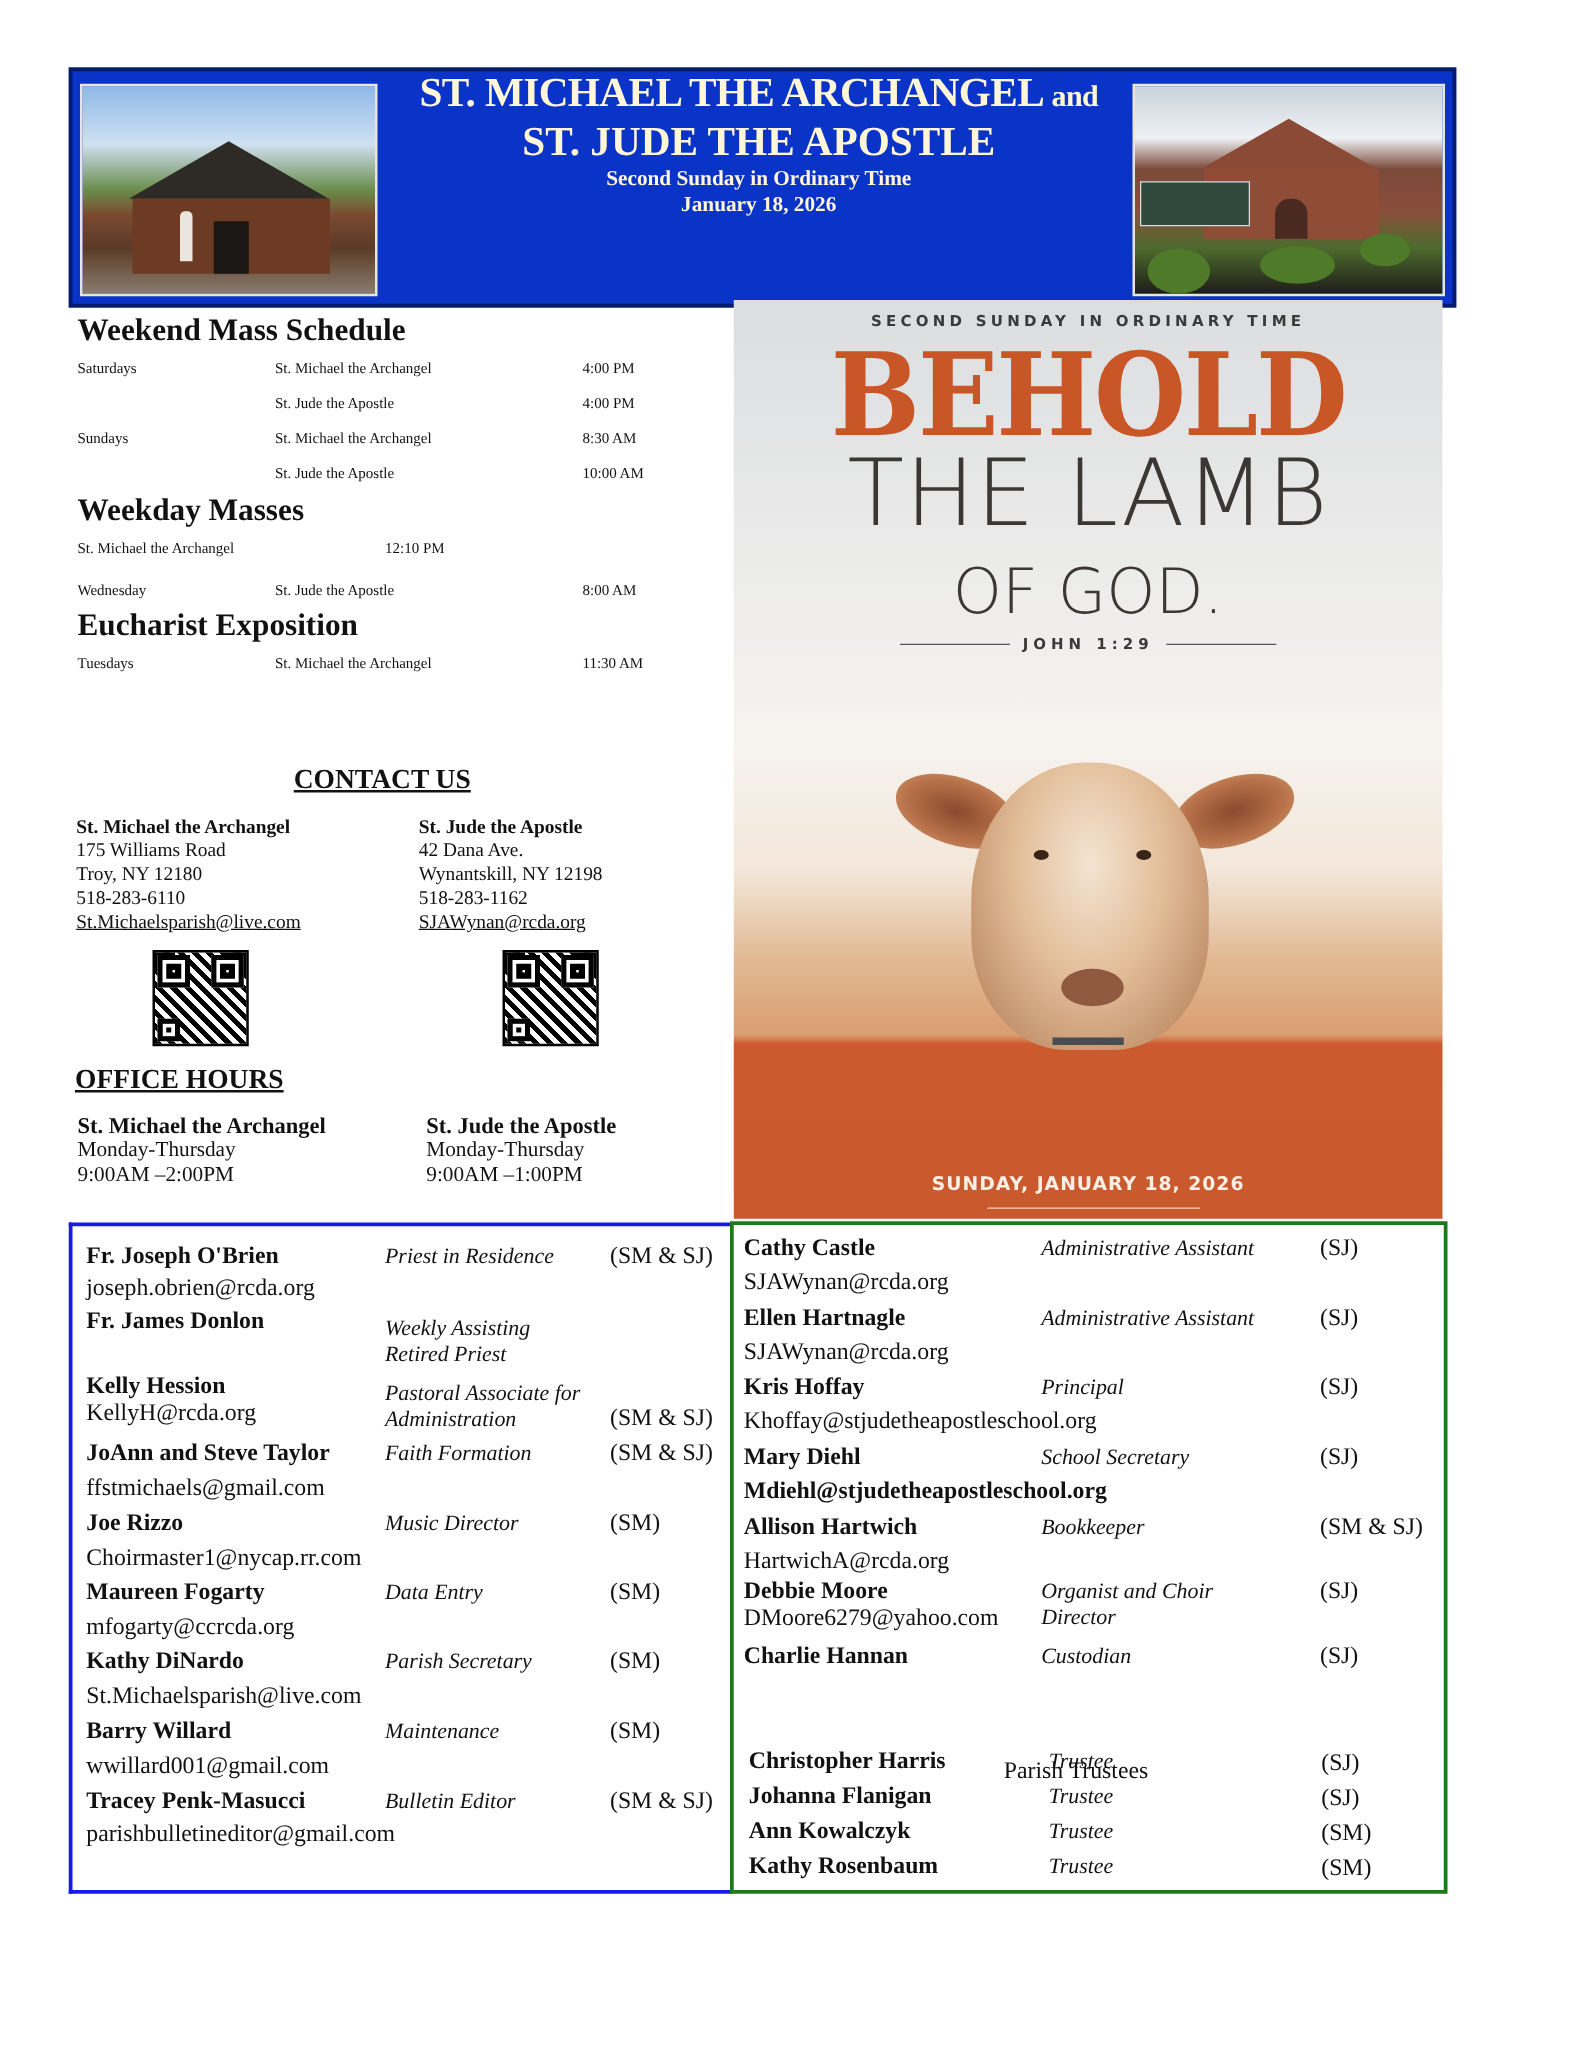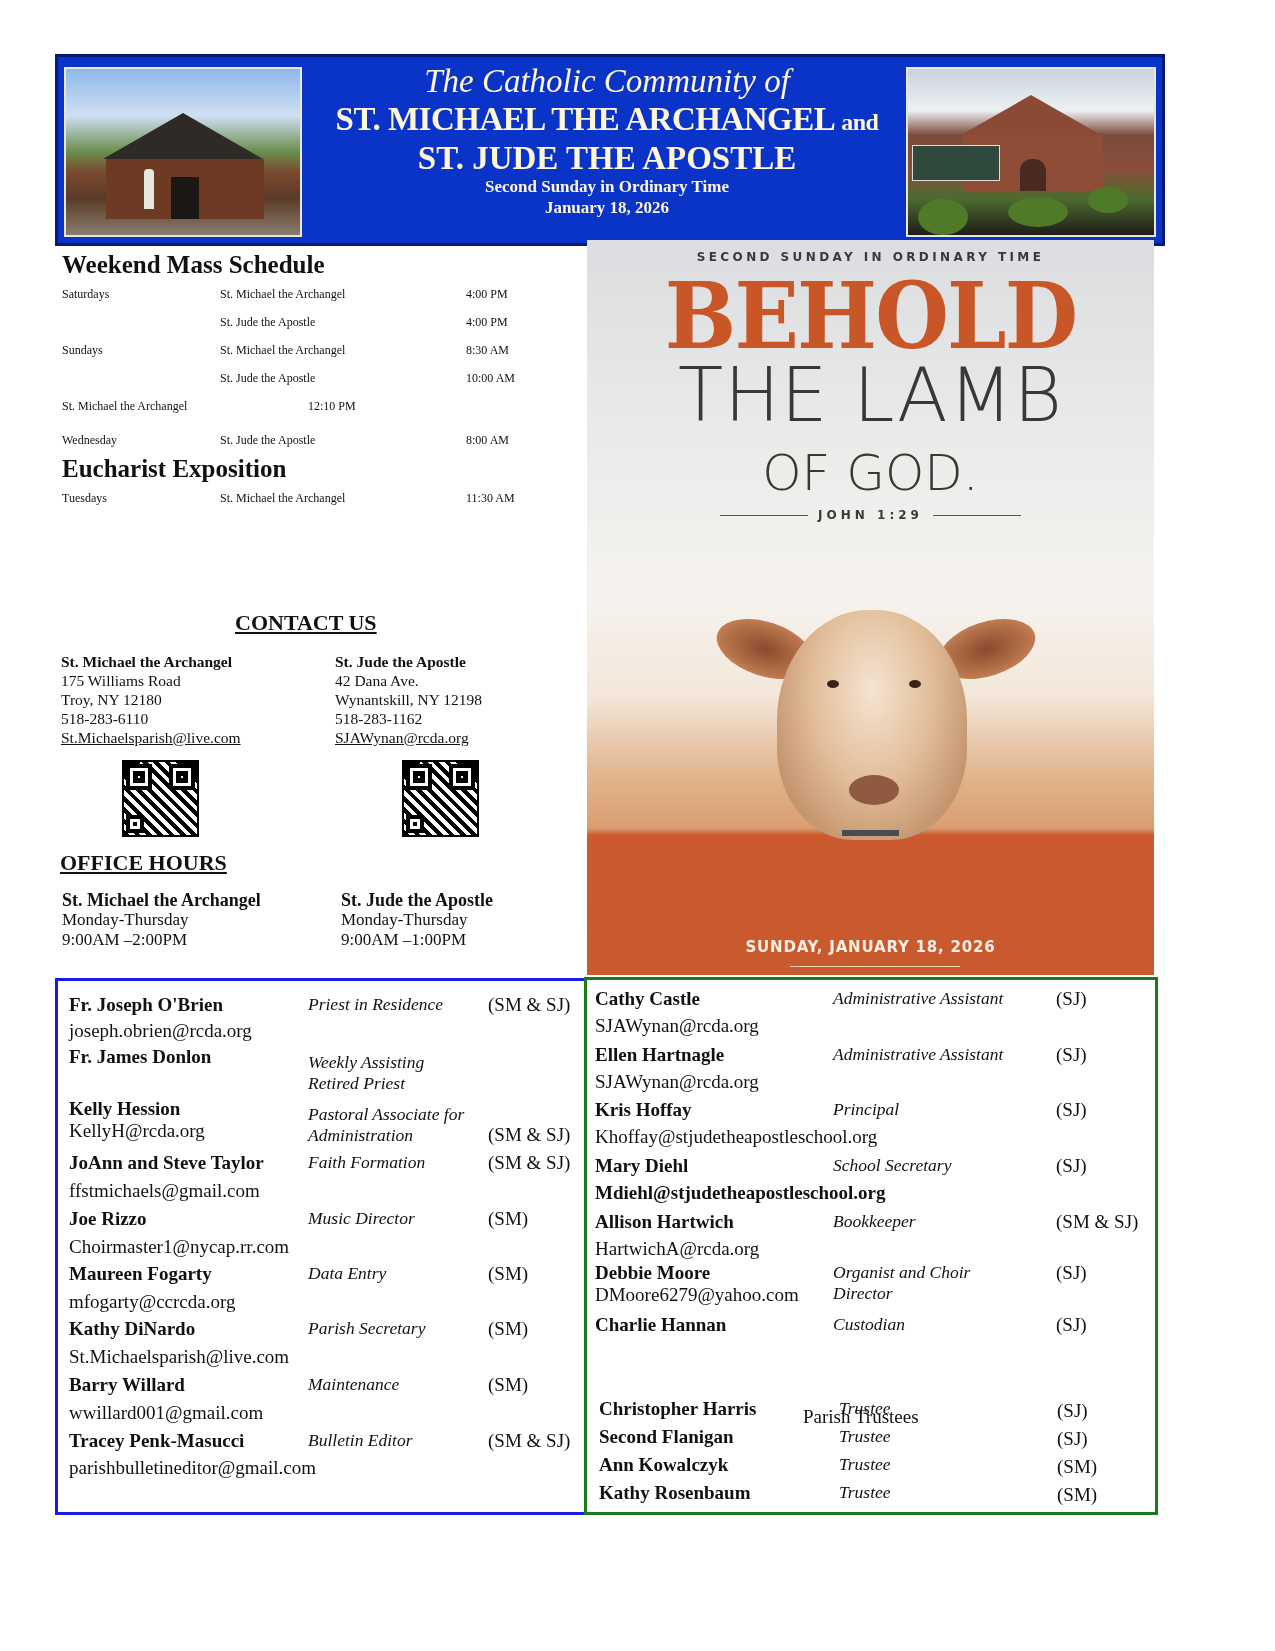--- a/index.html
+++ b/index.html
@@ -89,21 +89,20 @@
 <body>
 
 <div class="banner">
   <div class="banner-photo photo-left">
     <div class="church-roof"></div>
     <div class="church-body"></div>
     <div class="church-door"></div>
     <div class="statue"></div>
   </div>
   <div class="banner-text">
-    <div class="banner-line1">The Catholic Community of</div>
     <div class="banner-line2"><span>ST. MICHAEL THE ARCHANGEL</span> <span class="and">and</span></div>
     <div class="banner-line3">ST. JUDE THE APOSTLE</div>
     <div class="banner-line4">Second Sunday in Ordinary Time</div>
     <div class="banner-line5">January 18, 2026</div>
   </div>
   <div class="banner-photo photo-right">
     <div class="church-roof"></div>
     <div class="church-body"></div>
     <div class="church-door"></div>
     <div class="sign"></div>
@@ -129,20 +128,21 @@
     <span class="c1">Sundays</span>
     <span class="c2">St. Michael the Archangel</span>
     <span class="c3">8:30 AM</span>
   </div>
   <div class="sched-row">
     <span class="c1"></span>
     <span class="c2">St. Jude the Apostle</span>
     <span class="c3">10:00 AM</span>
   </div>
 
+  <div class="sec-head" style="margin-top:2px;">Weekday Masses</div>
   <div class="sched-row multi">
     <span class="c2">St. Michael the Archangel</span>
     <span class="c3">12:10 PM</span>
   </div>
   <div class="sched-row">
     <span class="c1">Wednesday</span>
     <span class="c2">St. Jude the Apostle</span>
     <span class="c3">8:00 AM</span>
   </div>
 
@@ -310,21 +310,21 @@
   <span class="sloc" style="left:461px;top:0;">(SJ)</span>
 </div>
 
 <div class="trustee-title">Parish Trustees</div>
 <div class="staff" style="left:599px;top:1396px;">
   <span class="sname" style="top:0;">Christopher Harris</span>
   <span class="srole" style="left:240px;top:2px;">Trustee</span>
   <span class="sloc" style="left:458px;top:2px;">(SJ)</span>
 </div>
 <div class="staff" style="left:599px;top:1424px;">
-  <span class="sname" style="top:0;">Second Flanigan</span>
+  <span class="sname" style="top:0;">Johanna Flanigan</span>
   <span class="srole" style="left:240px;top:2px;">Trustee</span>
   <span class="sloc" style="left:458px;top:2px;">(SJ)</span>
 </div>
 <div class="staff" style="left:599px;top:1452px;">
   <span class="sname" style="top:0;">Ann Kowalczyk</span>
   <span class="srole" style="left:240px;top:2px;">Trustee</span>
   <span class="sloc" style="left:458px;top:2px;">(SM)</span>
 </div>
 <div class="staff" style="left:599px;top:1480px;">
   <span class="sname" style="top:0;">Kathy Rosenbaum</span>

